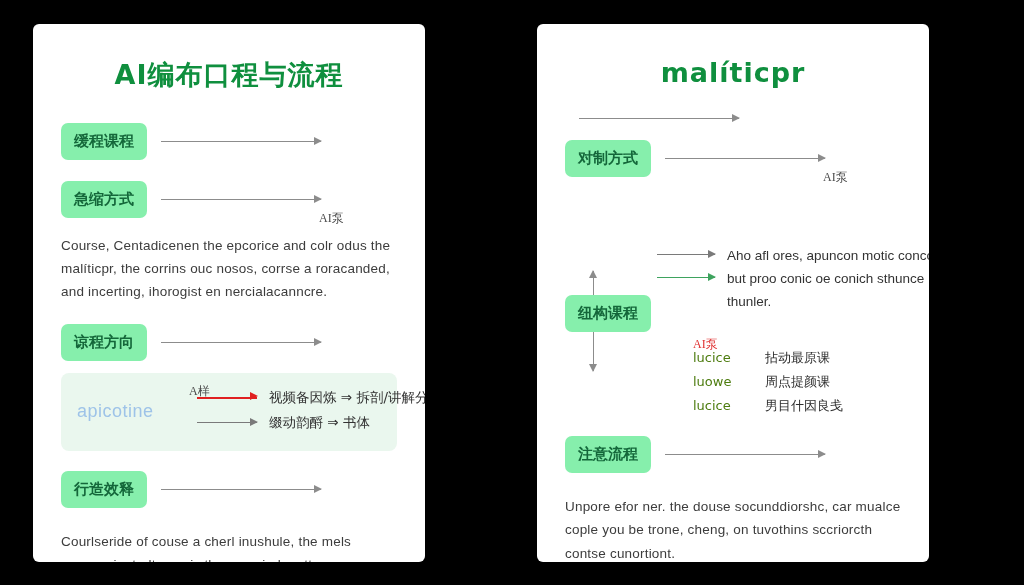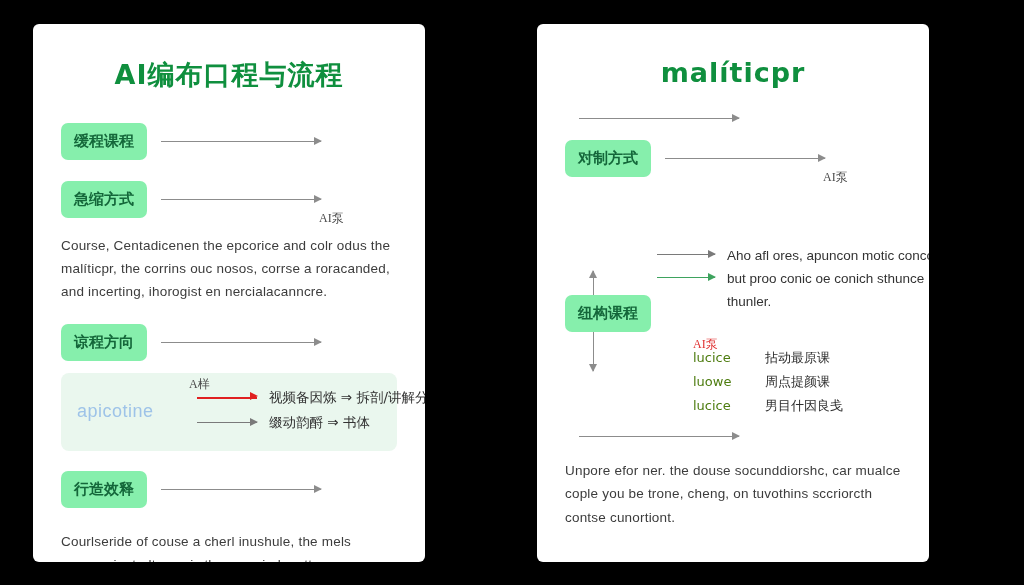--- a/index.html
+++ b/index.html
@@ -248,21 +248,21 @@
         <div class="node">急缩方式</div>
         <div class="harrow w160"></div>
         <div class="arrow-label" style="left:258px; top:-14px;">AI泵</div>
       </div>
 
       <p class="para">Course, Centadicenen the epcorice and colr odus the malíticpr, the corrins ouc nosos, corrse a roracanded, and incerting, ihorogist en nercialacanncre.</p>
 
       <div class="row" style="margin-top:20px;">
         <div class="node">谅程方向</div>
         <div class="harrow w160"></div>
-        <div class="arrow-label" style="left:128px; top:9px;">A样</div>
+        <div class="arrow-label" style="left:128px; top:16px;">A样</div>
       </div>
 
       <div class="green-box">
         <div class="gb-left">apicotine</div>
         <div class="gb-right">
           <div class="gb-line">
             <span class="mini-arrow red"></span>
             <span class="gb-text">视频备因炼 ⇒ 拆剖/讲解分析</span>
           </div>
           <div class="gb-line">
@@ -323,20 +323,21 @@
           <span class="kv-key">luowe</span>
           <span class="kv-val">周点提颜课</span>
         </div>
         <div class="kv">
           <span class="kv-key">lucice</span>
           <span class="kv-val">男目什因良戋</span>
         </div>
       </div>
 
       <div class="row" style="margin-top:18px;">
+        <div class="node">注意流程</div>
         <div class="harrow w160"></div>
       </div>
 
       <p class="para" style="margin-top:22px;">Unpore efor ner. the douse socunddiorshc, car mualce cople you be trone, cheng, on tuvothins sccriorcth contse cunortiont.</p>
 
     </div>
   </div>
 
 </div>
 

